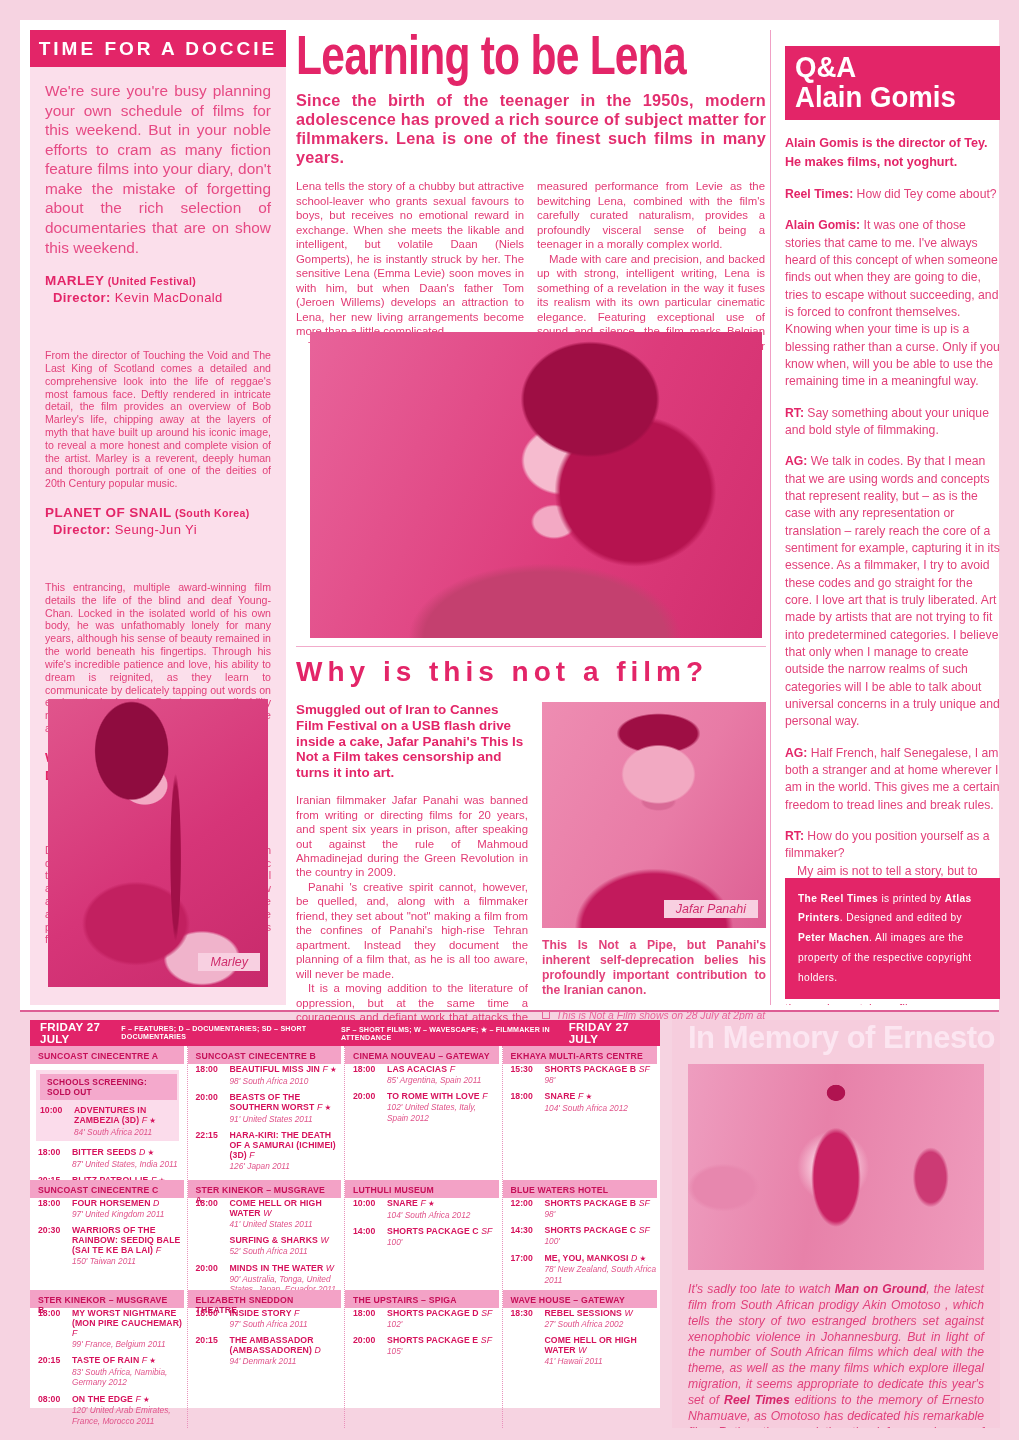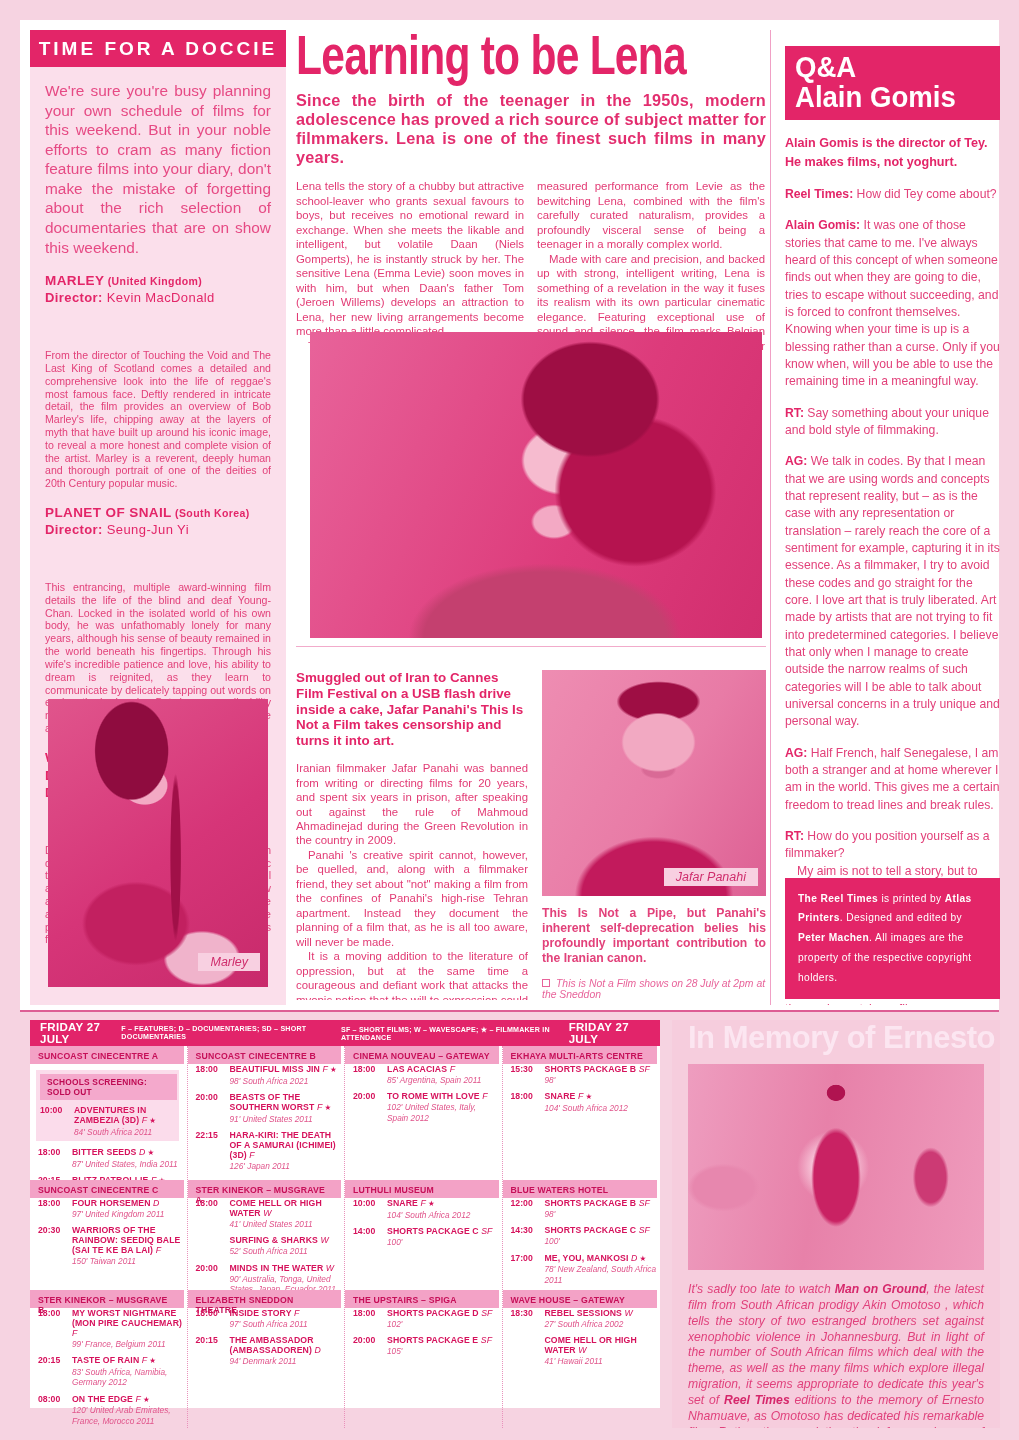--- a/index.html
+++ b/index.html
@@ -25,21 +25,21 @@
   }
   .doccie-box {
     background:#fbdfeb; height:938px; position:relative; overflow:hidden;
     padding:14px 15px 0 15px;
   }
   .doccie-intro { font-size:15.4px; line-height:1.27; text-align:justify; color:#e64a84; margin-bottom:14px; }
   .film { margin-bottom:13px; }
   .film-title { color:#e32568; margin-bottom:1px; letter-spacing:0.4px; }
   .film-title .ft { font-weight:bold; font-size:13.5px; }
   .film-title .fc { font-weight:bold; font-size:10.5px; }
-  .film-dir { color:#e32568; font-size:13px; margin-bottom:6px; letter-spacing:0.4px; }
+  .film-dir { color:#e32568; font-size:13px; margin-bottom:6px; letter-spacing:0.4px;margin-left:8px; }
   .film-dir .fdb { font-weight:bold; }
   .film-body { font-size:10.6px; line-height:1.21; text-align:justify; color:#e2417a;margin-top:44px; }
   .photo { position:relative; overflow:hidden; }
   #marley-photo {
     position:absolute; left:18px; top:632px; width:220px; height:288px;
     background:
       radial-gradient(60px 80px at 38% 18%, #8f0c3f 0 60%, rgba(143,12,63,0) 62%),
       radial-gradient(40px 34px at 44% 30%, #f3a9c4 0 55%, rgba(243,169,196,0) 58%),
       radial-gradient(8px 120px at 58% 55%, #a11048 0 60%, rgba(161,16,72,0) 70%),
       radial-gradient(90px 70px at 40% 78%, #c22060 0 55%, rgba(194,32,96,0) 60%),
@@ -176,21 +176,21 @@
 
 <div class="sheet-top"></div>
 <div class="vrule"></div>
 
 <div id="doccie">
   <div class="doccie-header">TIME FOR A DOCCIE</div>
   <div class="doccie-box">
     <p class="doccie-intro">We're sure you're busy planning your own schedule of films for this weekend. But in your noble efforts to cram as many fiction feature films into your diary, don't make the mistake of forgetting about the rich selection of documentaries that are on show this weekend.</p>
     <div id="doccie-films">
         <div class="film">
-          <div class="film-title"><span class="ft">MARLEY</span><span class="fc"> (United Kingdom)</span></div>
+          <div class="film-title"><span class="ft">MARLEY</span><span class="fc"> (United Festival)</span></div>
           <div class="film-dir"><span class="fdb">Director:</span><span> Kevin MacDonald</span></div>
           <p class="film-body">From the director of Touching the Void and The Last King of Scotland comes a detailed and comprehensive look into the life of reggae's most famous face. Deftly rendered in intricate detail, the film provides an overview of Bob Marley's life, chipping away at the layers of myth that have built up around his iconic image, to reveal a more honest and complete vision of the artist. Marley is a reverent, deeply human and thorough portrait of one of the deities of 20th Century popular music.</p>
         </div>
         <div class="film">
           <div class="film-title"><span class="ft">PLANET OF SNAIL</span><span class="fc"> (South Korea)</span></div>
           <div class="film-dir"><span class="fdb">Director:</span><span> Seung-Jun Yi</span></div>
           <p class="film-body">This entrancing, multiple award-winning film details the life of the blind and deaf Young-Chan. Locked in the isolated world of his own body, he was unfathomably lonely for many years, although his sense of beauty remained in the world beneath his fingertips. Through his wife's incredible patience and love, his ability to dream is reignited, as they learn to communicate by delicately tapping out words on each other's hands. But her own disability means that one day he might have to survive alone....</p>
         </div>
         <div class="film">
           <div class="film-title"><span class="ft">WOODY ALLEN: A DOCUMENTARY</span><span class="fc"> (United States)</span></div>
@@ -216,20 +216,21 @@
       <span><p>measured performance from Levie as the bewitching Lena, combined with the film's carefully curated naturalism, provides a profoundly visceral sense of being a teenager in a morally complex world.</p><p>Made with care and precision, and backed up with strong, intelligent writing, Lena is something of a revelation in the way it fuses its realism with its own particular cinematic elegance. Featuring exceptional use of sound and silence, the film marks Belgian director Christophe Van Rompaey as a major talent in European cinema.</p></span>
       
     </div>
   </div>
   <div id="lena-photo" class="photo"></div>
 </div>
 
 <div class="middle-rule"></div>
 
 <div id="why">
+  <h2 class="why-h1">Why is this not a film?</h2>
   <div class="why-cols">
     <div class="why-left">
       <p class="why-intro">Smuggled out of Iran to Cannes Film Festival on a USB flash drive inside a cake, Jafar Panahi's This Is Not a Film takes censorship and turns it into art.</p>
       <div class="bodytext">
           <p>Iranian filmmaker Jafar Panahi was banned from writing or directing films for 20 years, and spent six years in prison, after speaking out against the rule of Mahmoud Ahmadinejad during the Green Revolution in the country in 2009.</p>
           <p>Panahi 's creative spirit cannot, however, be quelled, and, along with a filmmaker friend, they set about "not" making a film from the confines of Panahi's high-rise Tehran apartment. Instead they document the planning of a film that, as he is all too aware, will never be made.</p>
           <p>It is a moving addition to the literature of oppression, but at the same time a courageous and defiant work that attacks the myopic notion that the will to expression could ever be suppressed, no matter how capricious and vindictive the regime.</p>
         </div>
     </div>
     <div class="why-right">
@@ -338,21 +339,21 @@
           </div>
         </div>
       </div>
       <div class="sched-col">
         <div class="sec b0">
           <div class="venue">SUNCOAST CINECENTRE B</div>
           <div class="entry">
             <span class="etime">18:00</span>
             <div class="emain">
               <div class="etitle"><b>BEAUTIFUL MISS JIN</b><i class="etag"> F</i><span class="estar"> ★</span></div>
-              <div class="emeta">98' South Africa 2021</div>
+              <div class="emeta">98' South Africa 2010</div>
             </div>
           </div>
           <div class="entry">
             <span class="etime">20:00</span>
             <div class="emain">
               <div class="etitle"><b>BEASTS OF THE SOUTHERN WORST</b><i class="etag"> F</i><span class="estar"> ★</span></div>
               <div class="emeta">91' United States 2011</div>
             </div>
           </div>
           <div class="entry">

